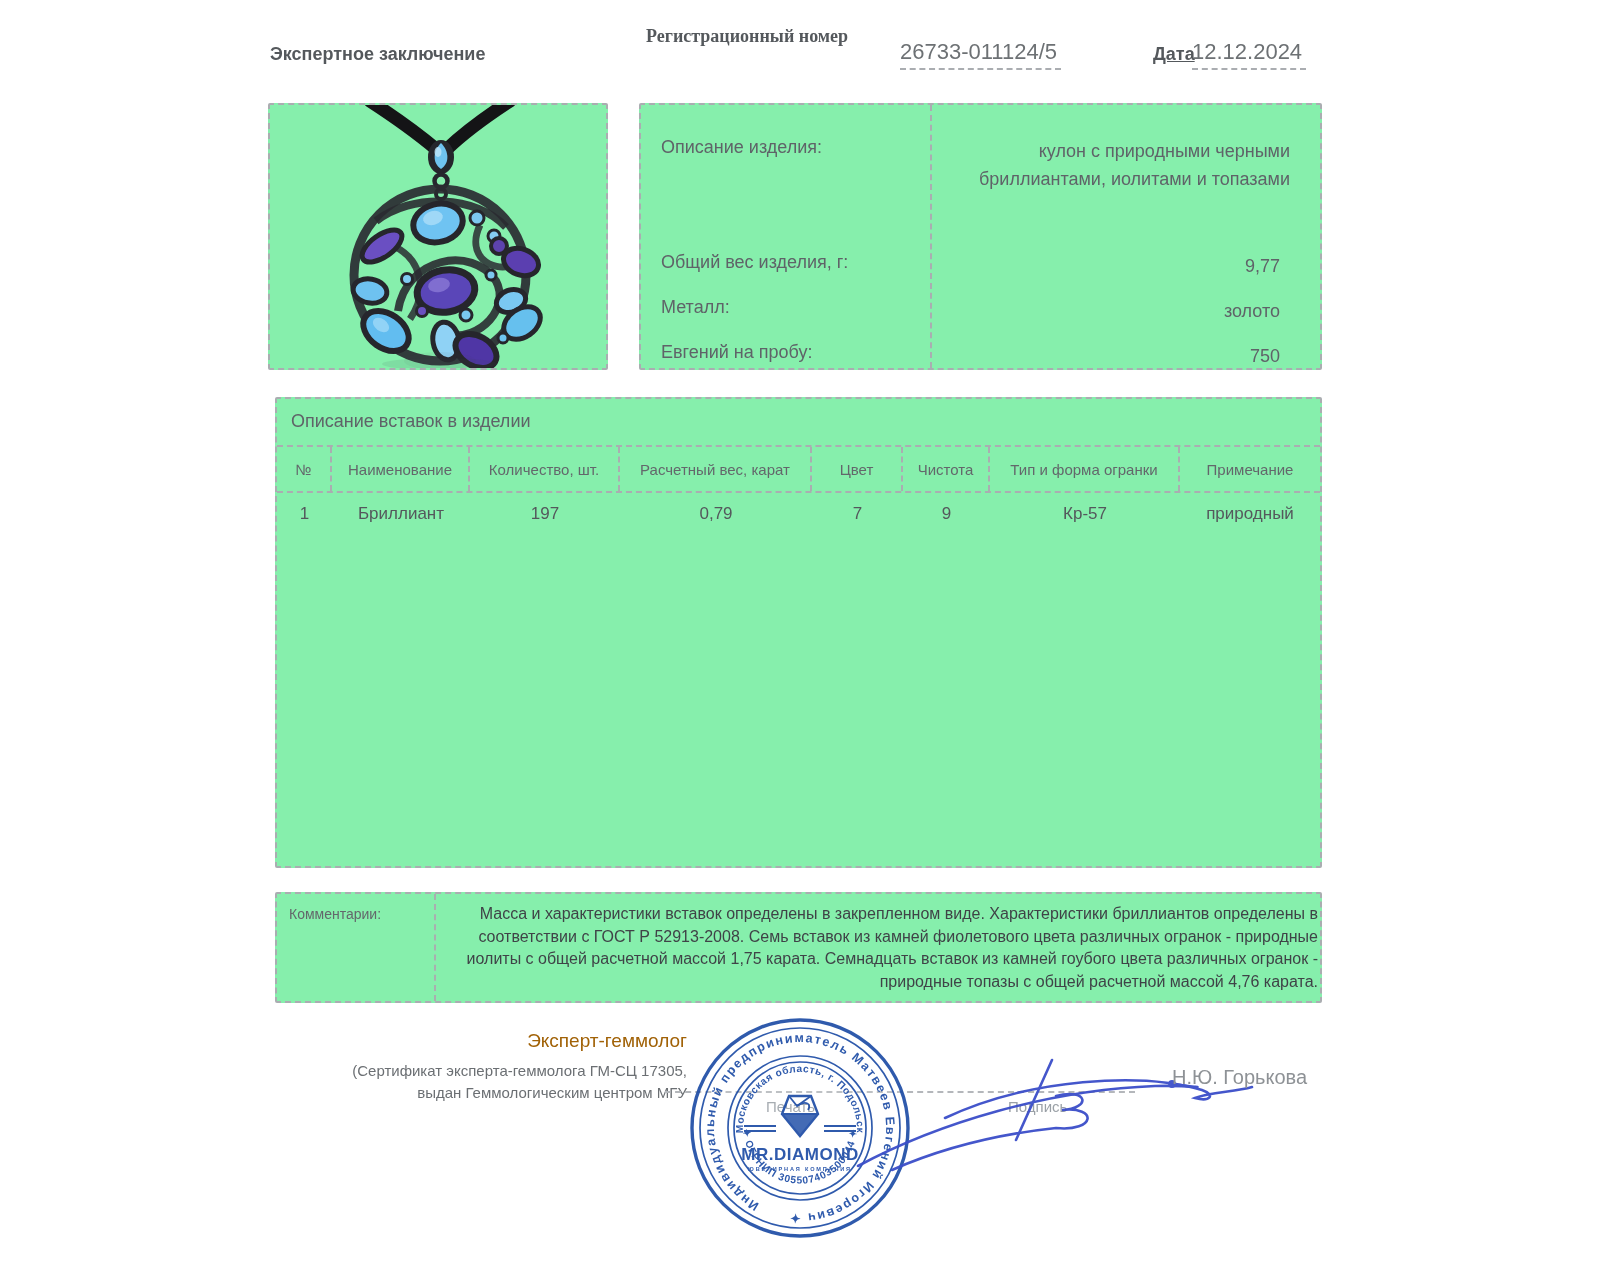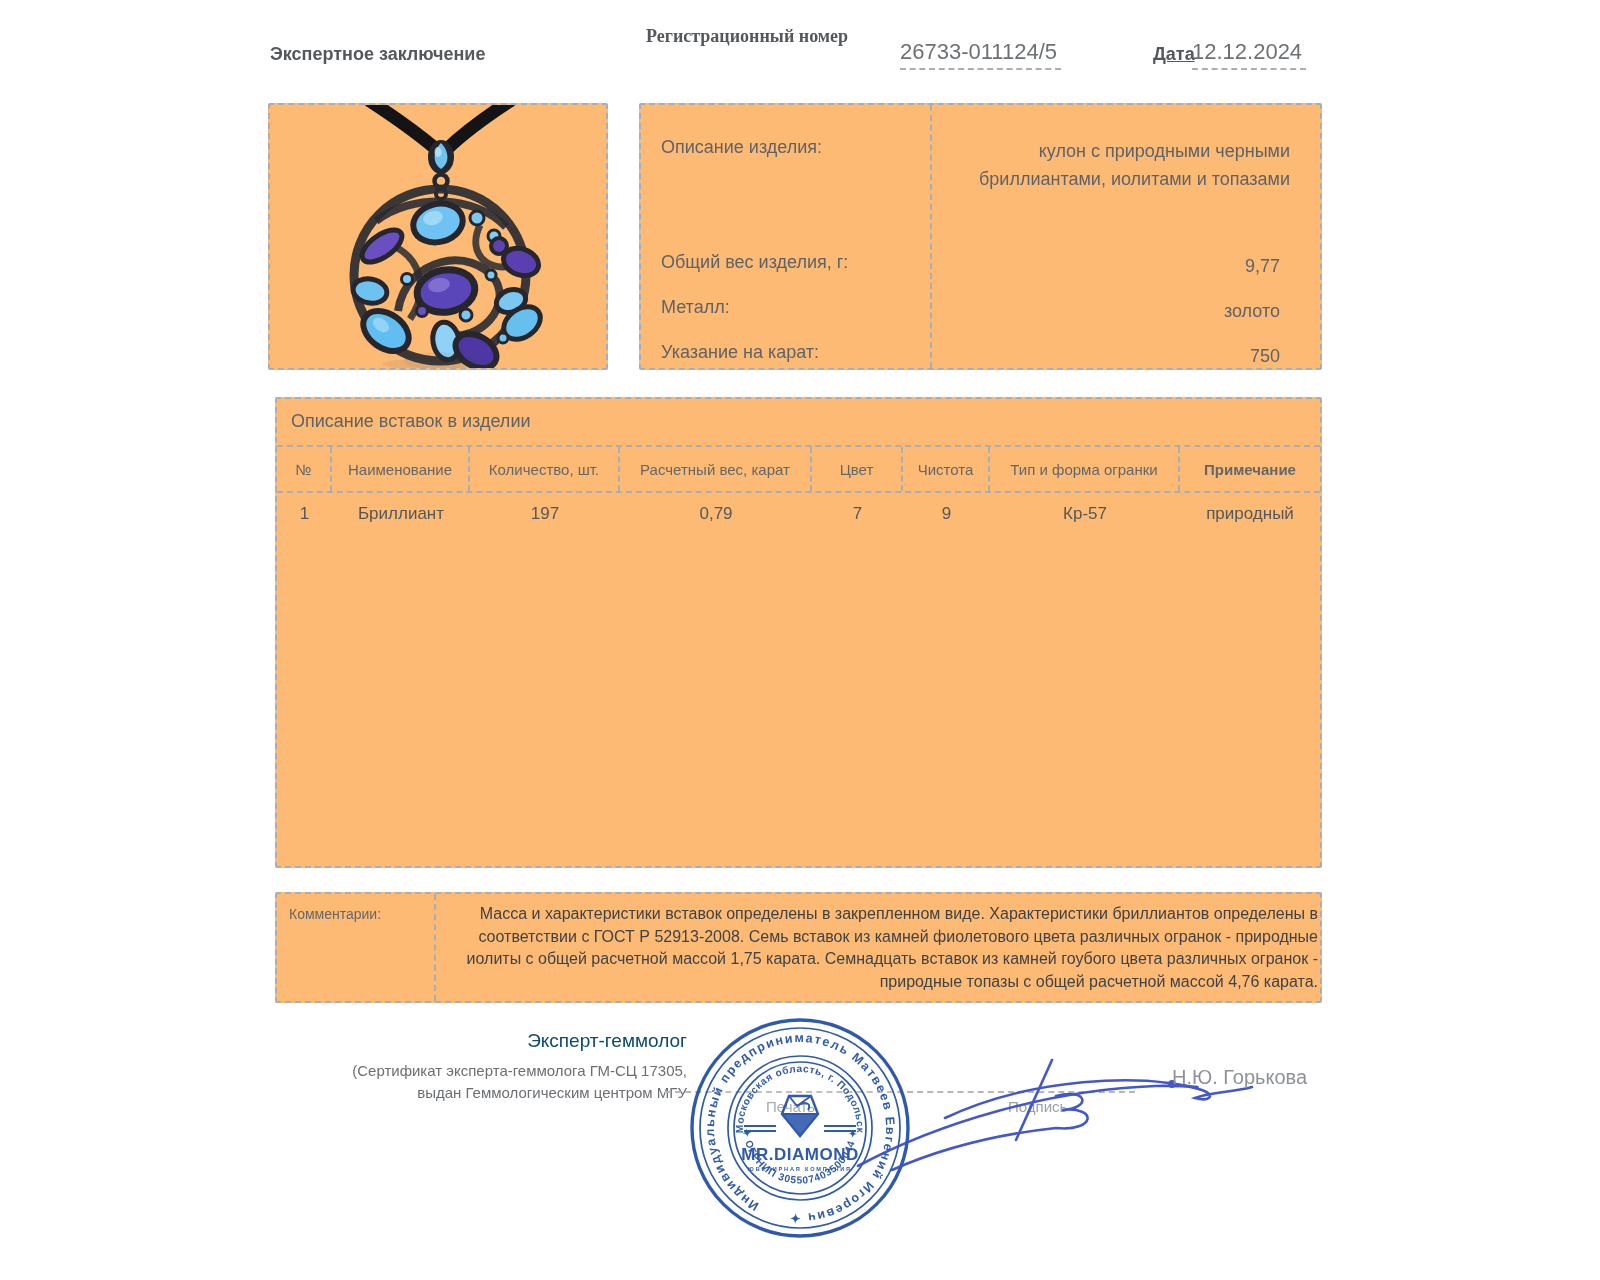--- a/index.html
+++ b/index.html
@@ -4,42 +4,42 @@
 <style>
   html,body{margin:0;padding:0;background:#ffffff;}
   .page{
     position:relative;width:1600px;height:1280px;background:#ffffff;
     font-family:"Liberation Sans", sans-serif;color:#5f6368;overflow:hidden;text-align:right;
   }
   .abs{position:absolute;}
   .b{font-weight:bold;color:#54585c;}
   .hdr{font-size:18px;line-height:24px;white-space:nowrap;}
   .hdr-val{font-size:22px;line-height:24px;color:#6d7174;border-bottom:2px dashed #aaadb1;padding:0 4px 4px 0;white-space:nowrap;}
-  .dashed-box{border:2px dashed #aaadb1;border-radius:2px;box-sizing:border-box;background:#fdba74;}
+  .dashed-box{border:2px dashed #aaadb1;border-radius:2px;box-sizing:border-box;background:#86efac;}
   
   .info-divider{position:absolute;top:0;bottom:0;border-left:2px dashed #aaadb1;}
   .info-label{position:absolute;left:20px;font-size:18px;color:#5f6368;}
   .info-value{position:absolute;left:309px;font-size:18px;color:#5f6368;width:330px;line-height:28px;}
   
   .tbl-title{position:absolute;left:14px;top:12px;font-size:18px;color:#5f6368;}
   .tbl-head{position:absolute;left:0;right:0;top:46px;display:grid;
     grid-template-columns:55px 138px 150px 192px 91px 87px 190px 140px;
     border-top:2px dashed #aaadb1;border-bottom:2px dashed #aaadb1;height:48px;box-sizing:border-box;}
   .tbl-head > div{display:flex;align-items:center;justify-content:center;font-size:15px;color:#63676b;
     border-right:2px dashed #aaadb1;white-space:nowrap;overflow:hidden;}
-  .tbl-head > div:last-child{border-right:none;font-weight:bold;}
+  .tbl-head > div:last-child{border-right:none;}
   .tbl-row{position:absolute;left:0;right:0;top:94px;display:grid;
     grid-template-columns:55px 138px 150px 192px 91px 87px 190px 140px;height:42px;}
   .tbl-row > div{display:flex;align-items:center;justify-content:center;font-size:17px;color:#54585c;}
   
   .com-label{position:absolute;left:12px;top:12px;font-size:14px;color:#63676b;}
   .com-divider{position:absolute;left:157px;top:0;bottom:0;border-left:2px dashed #aaadb1;}
   .com-text{position:absolute;left:181px;top:9px;width:860px;font-size:16px;line-height:22.5px;color:#3f4347;}
   
-  .expert-title{font-size:19px;color:#0c4a6e;line-height:26px;}
+  .expert-title{font-size:19px;color:#a16207;line-height:26px;}
   .cert-line{font-size:15px;color:#6b6f73;line-height:22px;}
   .faint-label{font-size:15px;color:#9aa0a6;}
   .dash-line{border-top:2px dashed #b4b7bb;}
   .expert-name{font-size:20px;color:#8e9296;white-space:nowrap;}
 </style>
 </head>
 <body>
 
 <div class="page">
 
@@ -97,21 +97,21 @@
   </div>
 
   <div class="abs dashed-box" style="left:639px;top:103px;width:683px;height:267px;">
     <div class="info-divider" style="left:289px;"></div>
     <div class="info-label" style="top:32px;">Описание изделия:</div>
     <div class="info-value" style="top:32px;width:340px;">кулон с природными черными бриллиантами, иолитами и топазами</div>
     <div class="info-label" style="top:147px;">Общий вес изделия, г:</div>
     <div class="info-value" style="top:147px;">9,77</div>
     <div class="info-label" style="top:192px;">Металл:</div>
     <div class="info-value" style="top:192px;">золото</div>
-    <div class="info-label" style="top:237px;">Указание на карат:</div>
+    <div class="info-label" style="top:237px;">Евгений на пробу:</div>
     <div class="info-value" style="top:237px;">750</div>
   </div>
 
   <div class="abs dashed-box" style="left:275px;top:397px;width:1047px;height:471px;">
     <div class="tbl-title">Описание вставок в изделии</div>
     <div class="tbl-head">
       <div>№</div>
       <div>Наименование</div>
       <div>Количество, шт.</div>
       <div>Расчетный вес, карат</div>

